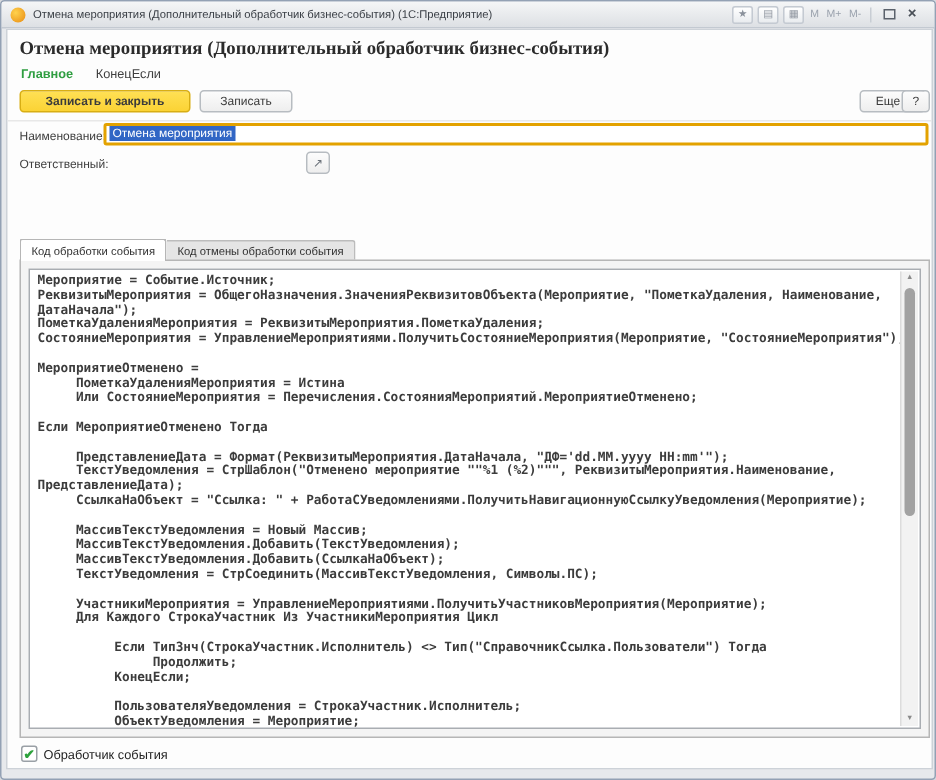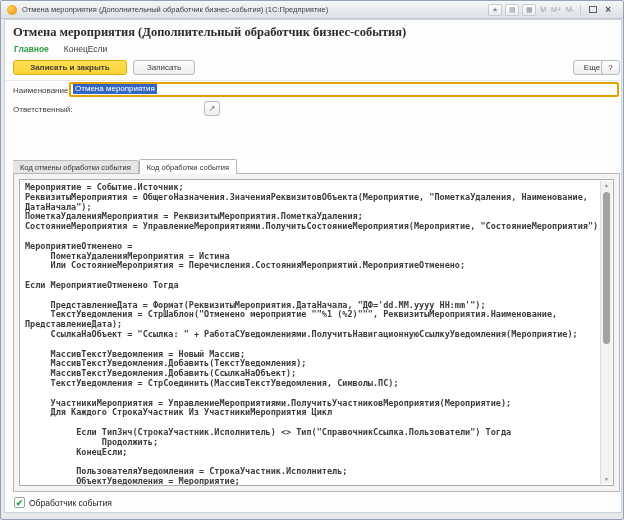--- a/index.html
+++ b/index.html
@@ -135,22 +135,22 @@
       <span class="sel-text">Отмена мероприятия</span>
     </div>
 
     <span class="fld-label" style="top:85px;">Ответственный:</span>
     <div class="open-btn">
       <span>↗</span>
     </div>
 
 
     <div class="code-tabs">
+      <span class="code-tab active">Код обработки события</span>
       <span class="code-tab inactive">Код отмены обработки события</span>
-      <span class="code-tab active">Код обработки события</span>
     </div>
 
     <div class="code-panel">
       <div class="editor">
         <pre>Мероприятие = Событие.Источник;
 РеквизитыМероприятия = ОбщегоНазначения.ЗначенияРеквизитовОбъекта(Мероприятие, "ПометкаУдаления, Наименование,
 ДатаНачала");
 ПометкаУдаленияМероприятия = РеквизитыМероприятия.ПометкаУдаления;
 СостояниеМероприятия = УправлениеМероприятиями.ПолучитьСостояниеМероприятия(Мероприятие, "СостояниеМероприятия");
 

